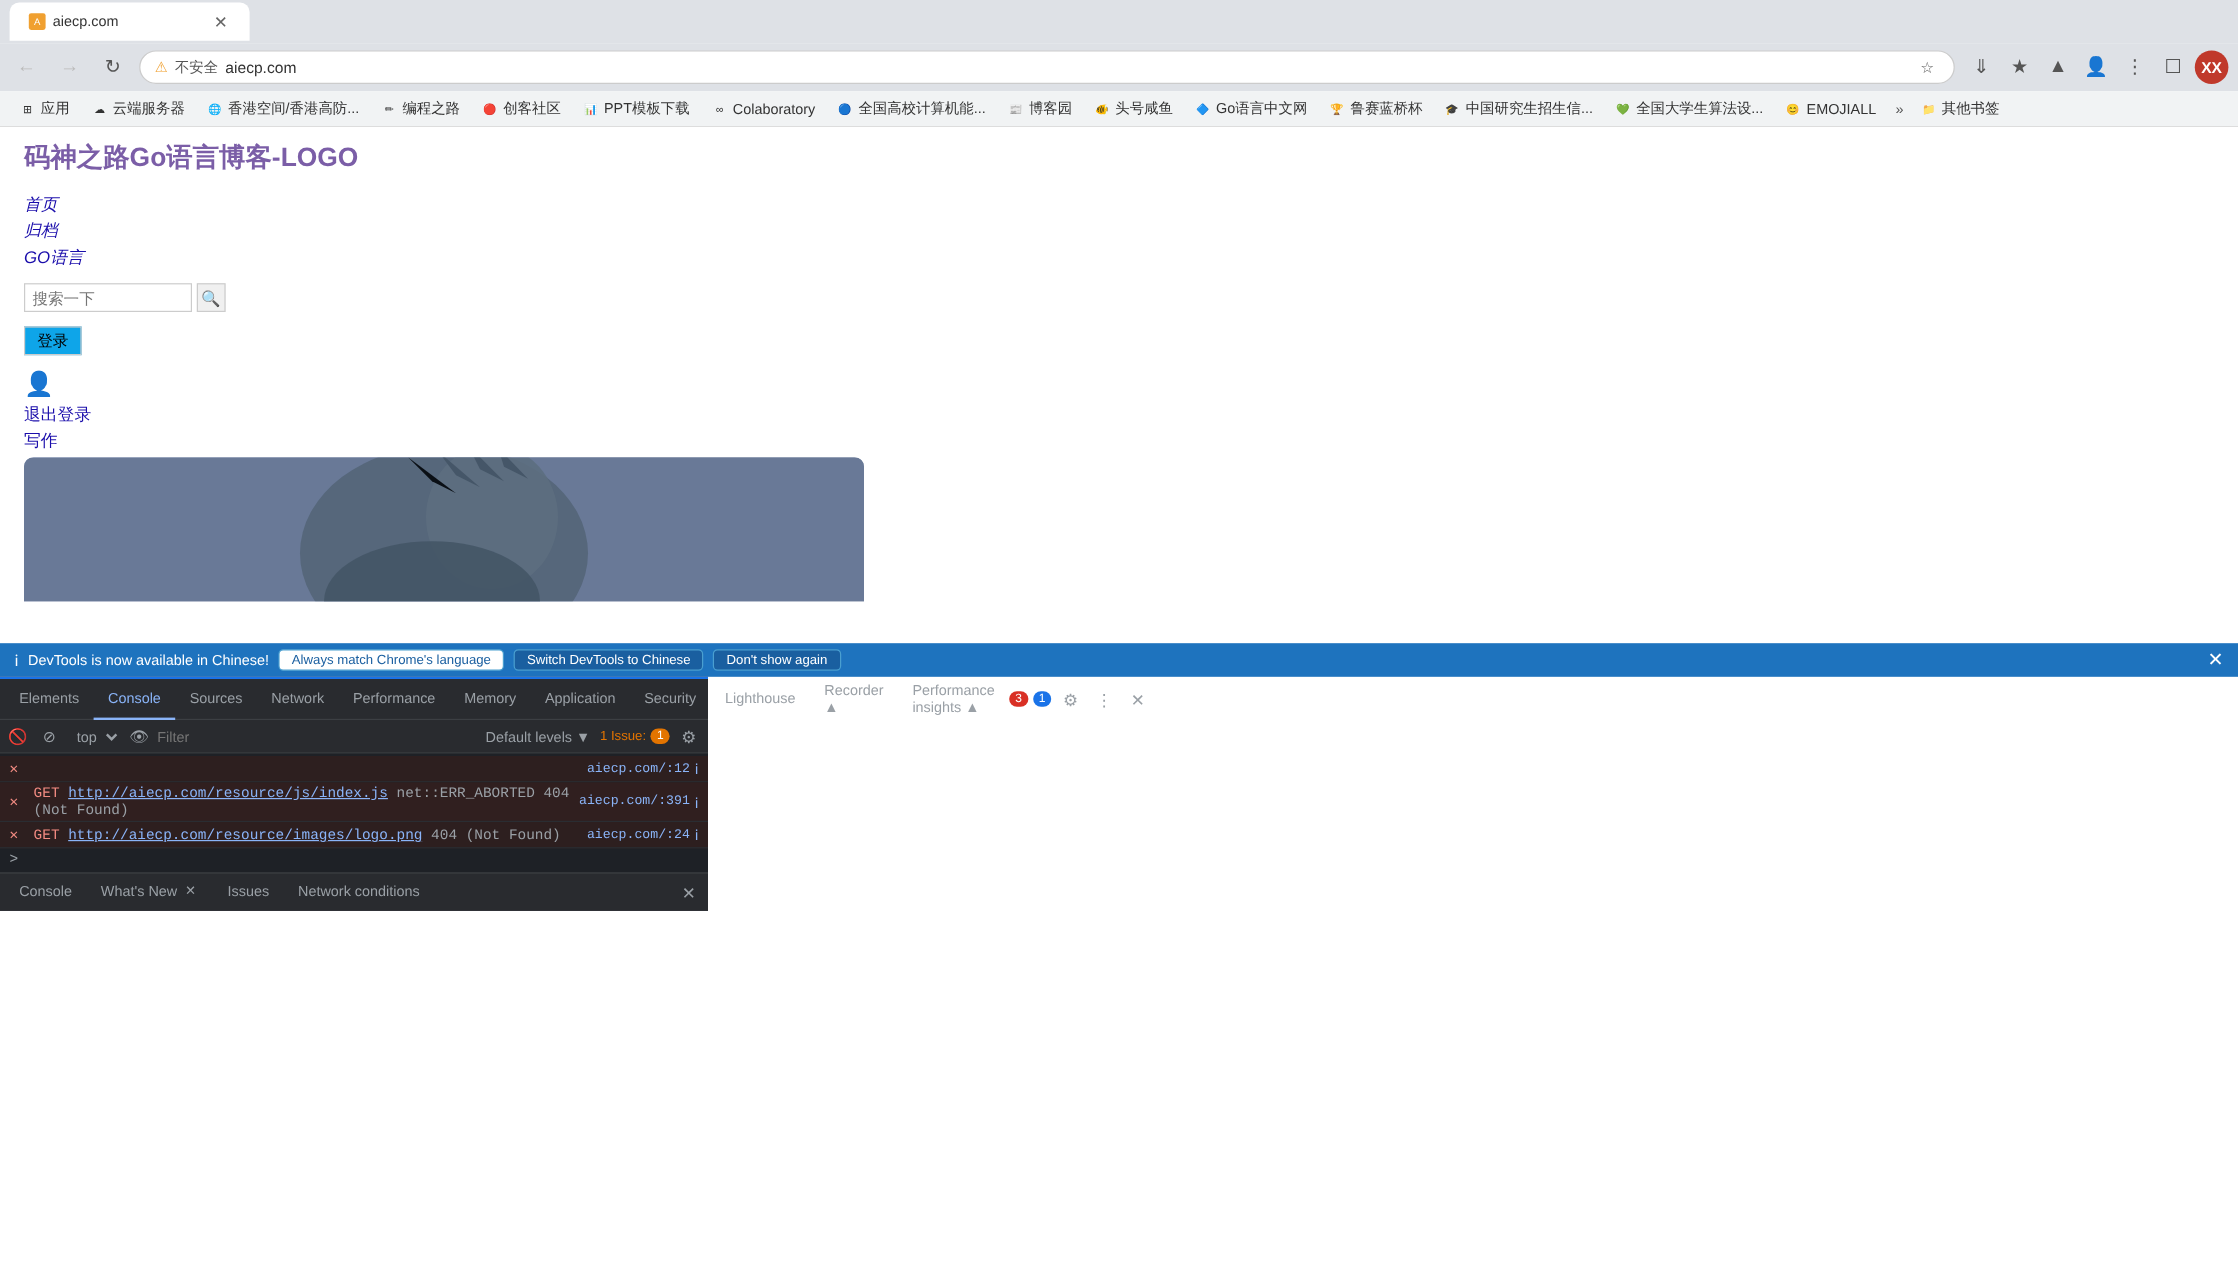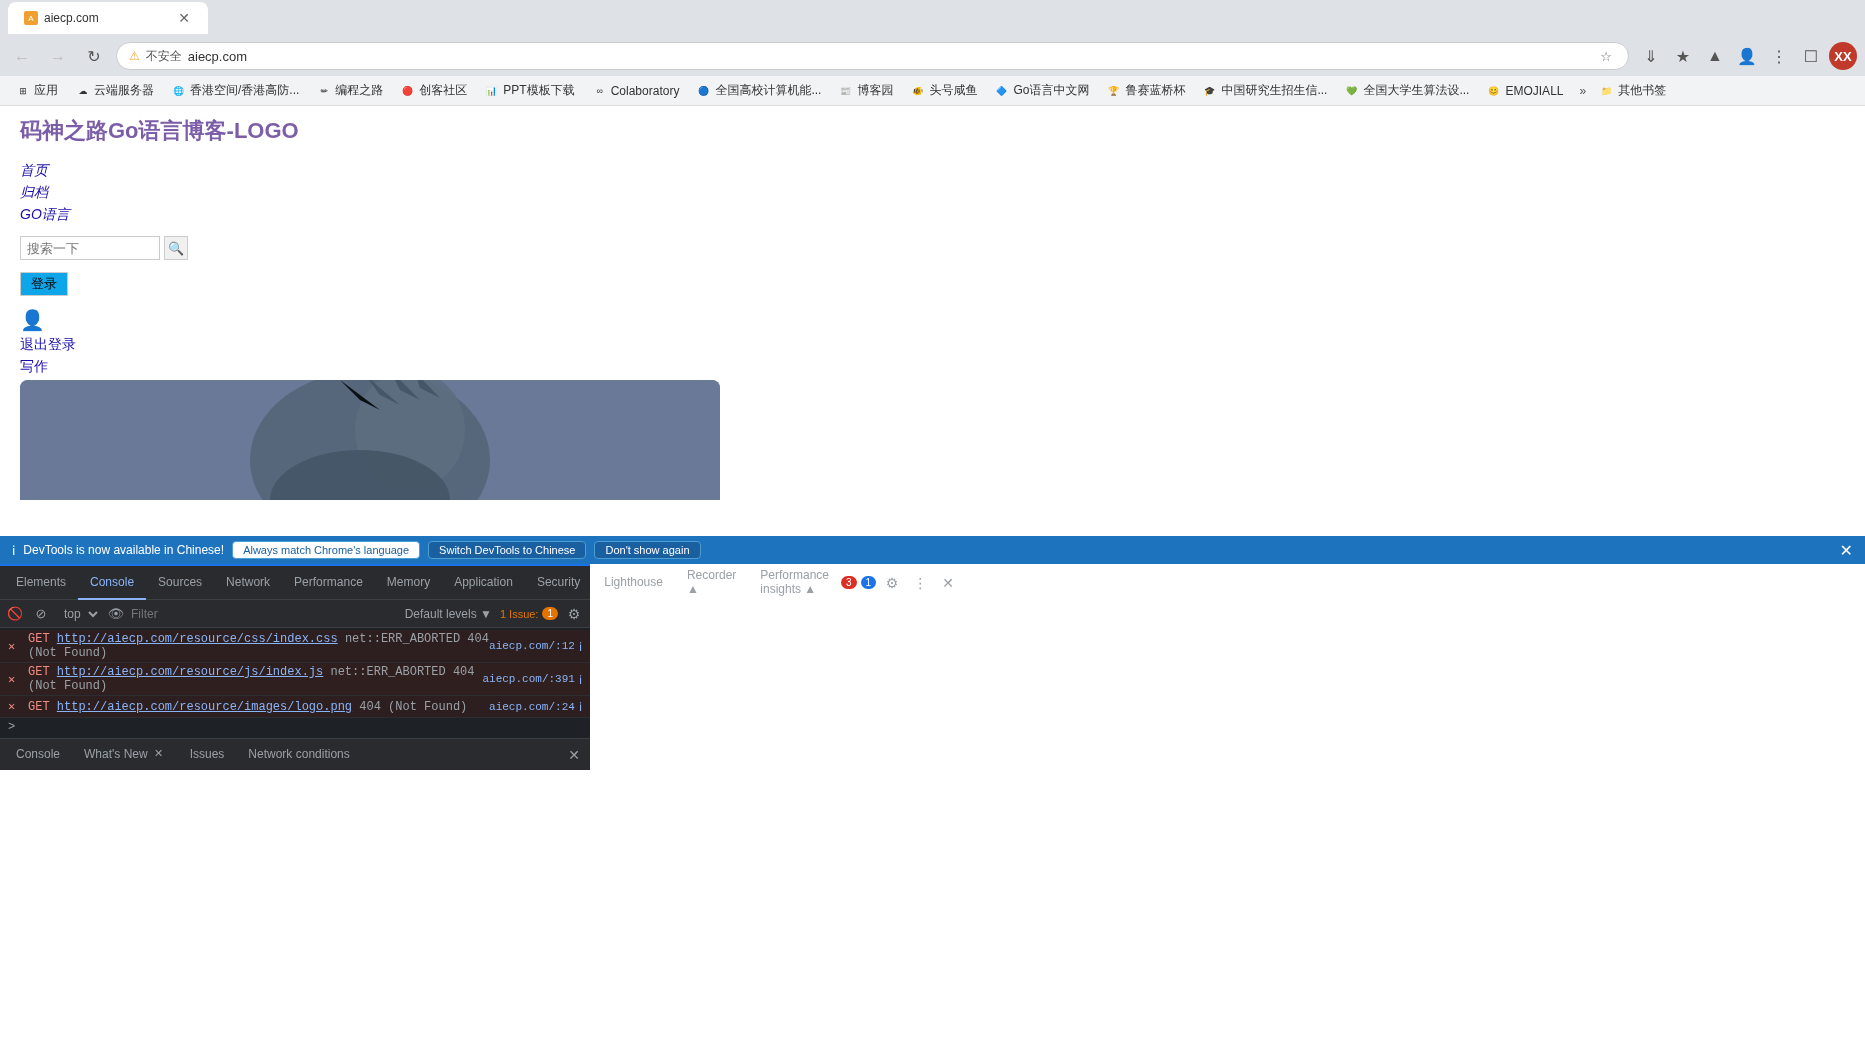--- a/index.html
+++ b/index.html
@@ -525,26 +525,20 @@
             <span>Default levels ▼</span>
           </div>
           <span style="color:#e37400;font-size:11px;margin-left:4px;">1 Issue:</span>
           <span class="issues-badge">1</span>
           <div class="dt-icon-btn">⚙</div>
         </div>
 
         <div class="console-log">
           <div class="log-row error">
             <span class="log-error-icon">✕</span>
-            <span class="log-text">
-              <span>GET</span>
-              <span> </span>
-              <a class="log-link">http://aiecp.com/resource/css/index.css</a>
-              <span class="log-gray"> <span>net::ERR_ABORTED 404 (Not Found)</span></span>
-            </span>
             <span class="log-right">aiecp.com/:12</span>
             <span class="log-info-icon">ℹ</span>
           </div>
           <div class="log-row error-alt">
             <span class="log-error-icon">✕</span>
             <span class="log-text">
               <span>GET</span>
               <span> </span>
               <a class="log-link">http://aiecp.com/resource/js/index.js</a>
               <span class="log-gray"> <span>net::ERR_ABORTED 404 (Not Found)</span></span>

